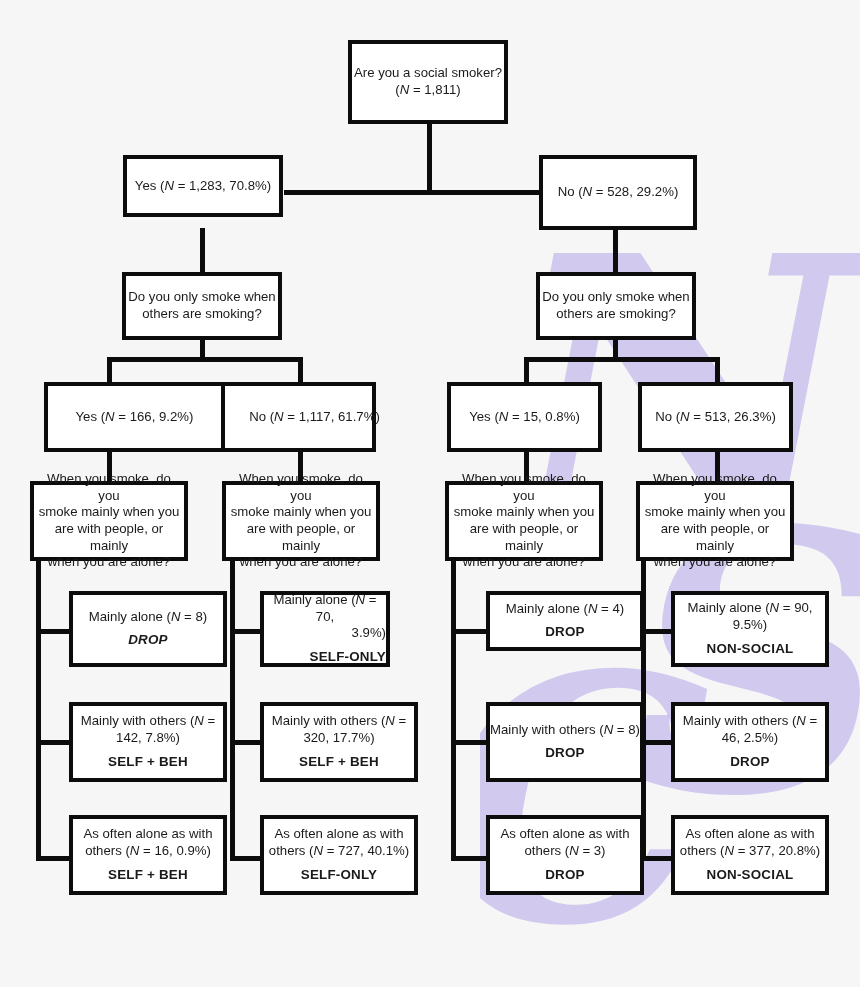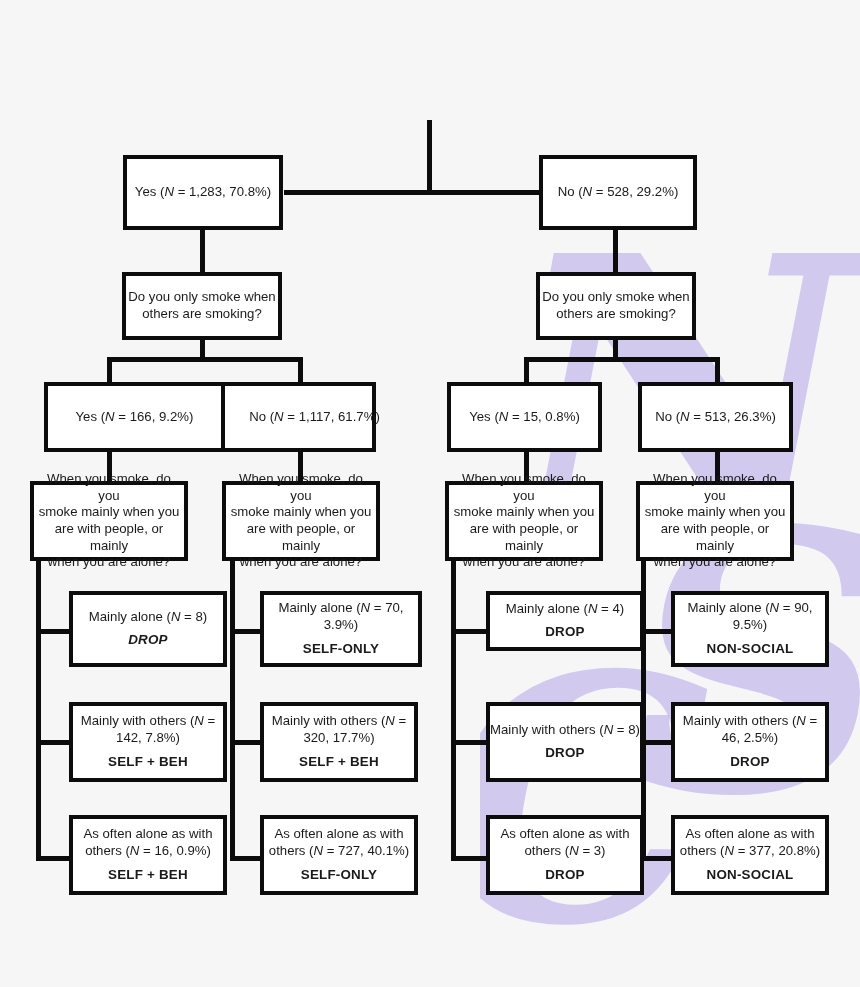--- a/index.html
+++ b/index.html
@@ -97,22 +97,26 @@
   <div class="ln v" style="left:451px;top:560px;height:301px;"></div>
   <div class="ln h" style="left:451px;top:629px;width:38px;"></div>
   <div class="ln h" style="left:451px;top:740px;width:38px;"></div>
   <div class="ln h" style="left:451px;top:856px;width:38px;"></div>
 
   <div class="ln v" style="left:641px;top:560px;height:301px;"></div>
   <div class="ln h" style="left:641px;top:629px;width:33px;"></div>
   <div class="ln h" style="left:641px;top:740px;width:33px;"></div>
   <div class="ln h" style="left:641px;top:856px;width:33px;"></div>
 
-
-  <div class="node" style="left:123px;top:155px;width:160px;height:75px;">
+  <div class="node" style="left:348px;top:40px;width:160px;height:84px;">
+    <div class="ln1">Are you a social smoker?</div>
+    <div class="ln1"><span>(</span><i class="nv">N</i><span> = 1,811)</span></div>
+  </div>
+
+  <div class="node" style="left:123px;top:155px;width:160px;height:62px;">
     <div class="ln1"><span>Yes (</span><i class="nv">N</i><span> = 1,283, 70.8%)</span></div>
   </div>
 
   <div class="node" style="left:539px;top:155px;width:158px;height:75px;">
     <div class="ln1"><span>No (</span><i class="nv">N</i><span> = 528, 29.2%)</span></div>
   </div>
 
   <div class="node" style="left:122px;top:272px;width:160px;height:68px;">
     <div class="qtext">Do you only smoke when</div>
     <div class="qtext">others are smoking?</div>
@@ -177,21 +181,21 @@
     <div class="wrapline">142, 7.8%)</div>
     <div class="tag">SELF + BEH</div>
   </div>
 
   <div class="node" style="left:69px;top:815px;width:158px;height:80px;">
     <div class="wrapline">As often alone as with</div>
     <div class="wrapline"><span>others (</span><i class="nv">N</i><span> = 16, 0.9%)</span></div>
     <div class="tag">SELF + BEH</div>
   </div>
 
-  <div class="node" style="left:260px;top:591px;width:162px;height:76px;">
+  <div class="node" style="left:260px;top:591px;width:130px;height:76px;align-items:flex-end;">
     <div class="wrapline"><span>Mainly alone (</span><i class="nv">N</i><span> = 70,</span></div>
     <div class="wrapline">3.9%)</div>
     <div class="tag">SELF-ONLY</div>
   </div>
 
   <div class="node" style="left:260px;top:702px;width:158px;height:80px;">
     <div class="wrapline"><span>Mainly with others (</span><i class="nv">N</i><span> =</span></div>
     <div class="wrapline">320, 17.7%)</div>
     <div class="tag">SELF + BEH</div>
   </div>

